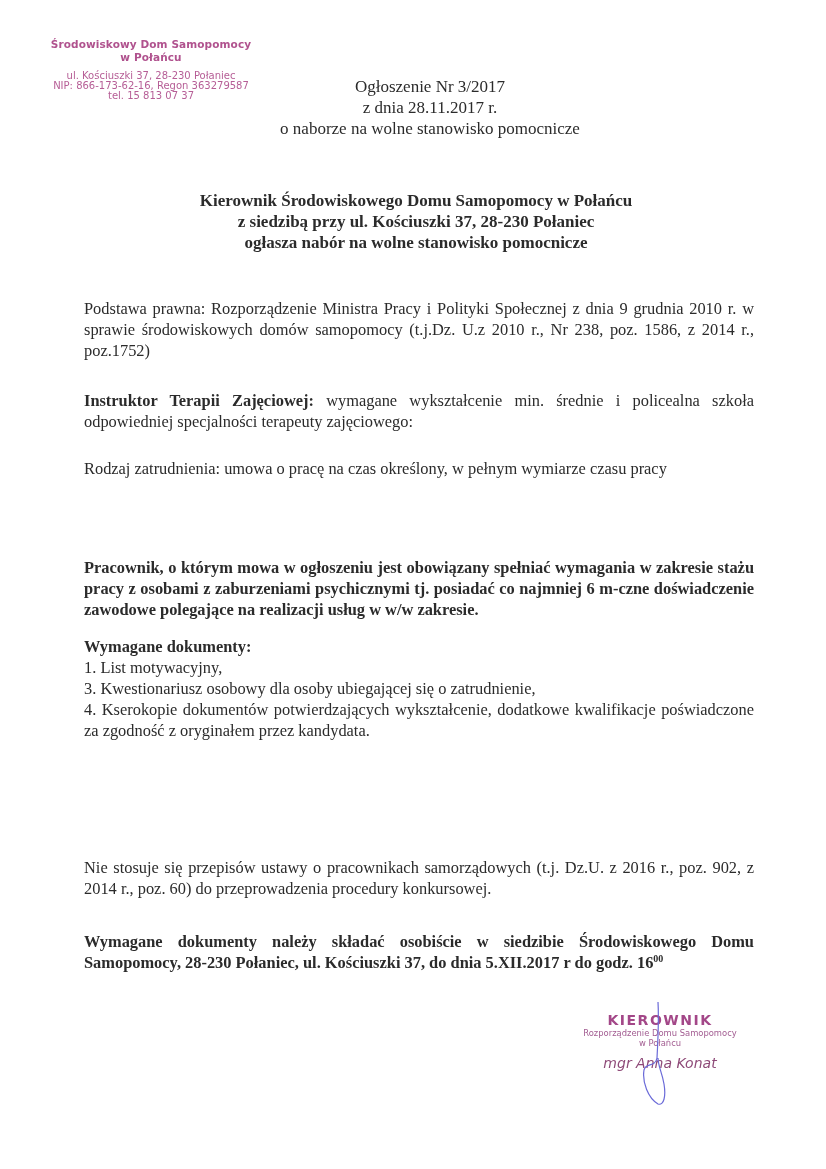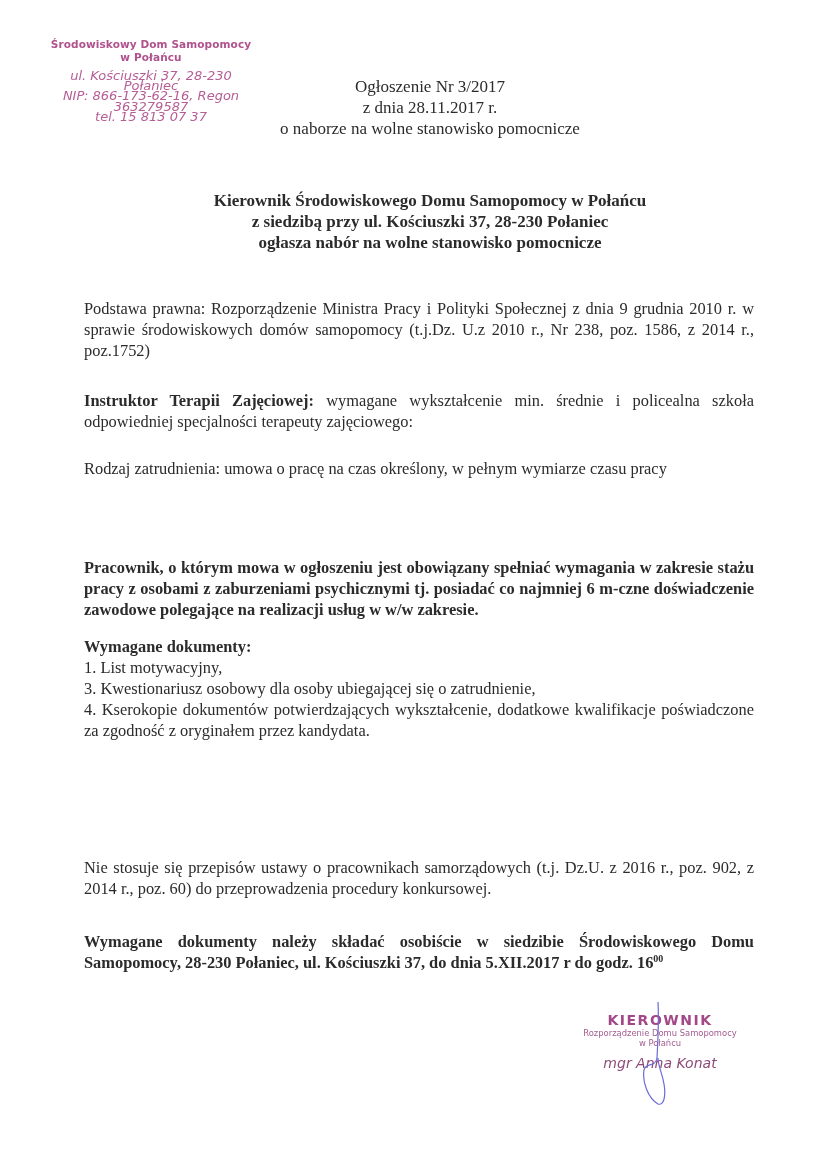--- a/index.html
+++ b/index.html
@@ -1,24 +1,24 @@
 <!DOCTYPE html>
 <html><head>
 <meta charset="utf-8">
 <style>
   html, body { margin: 0; padding: 0; background: #ffffff; }
   body { width: 826px; height: 1169px; position: relative; overflow: hidden; }
   .page { position: absolute; left: 0; top: 0; width: 666px; height: 1169px; background: #fff; color: #2b2b2b; font-family: "Liberation Serif", serif; }
 
   .stamp-header { position: absolute; left: 48px; top: 38px; width: 206px; text-align: center; color: #b0528e; font-family: "DejaVu Sans", sans-serif; }
   .stamp-header .org { font-size: 10.5px; line-height: 13px; font-weight: bold; letter-spacing: 0.1px; }
-  .stamp-header .addr { font-size: 13px; line-height: 10.2px; margin-top: 7px; color: #b65e96; font-style: italic; }
+  .stamp-header .addr { font-size: 10px; line-height: 10.2px; margin-top: 7px; color: #b65e96; }
 
   .head { position: absolute; left: 230px; top: 76px; width: 400px; text-align: center; font-size: 17px; line-height: 21px; }
-  .title-block { position: absolute; left: 110px; top: 190px; width: 640px; text-align: center; font-size: 17px; line-height: 21px; font-weight: bold; }
+  .title-block { position: absolute; left: 96px; top: 190px; width: 640px; text-align: center; font-size: 17px; line-height: 21px; font-weight: bold; }
 
   .para { position: absolute; left: 84px; width: 670px; font-size: 16.4px; line-height: 21px; text-align: justify; }
   .bold { font-weight: bold; }
   #p-legal { top: 298px; }
   #p-position { top: 390px; }
   #p-employment { top: 458px; }
   #p-requirement { top: 525px; margin-top: 32px; }
   #docs { top: 636px; }
   #p-note { top: 857px; }
   #p-submit { top: 931px; }

